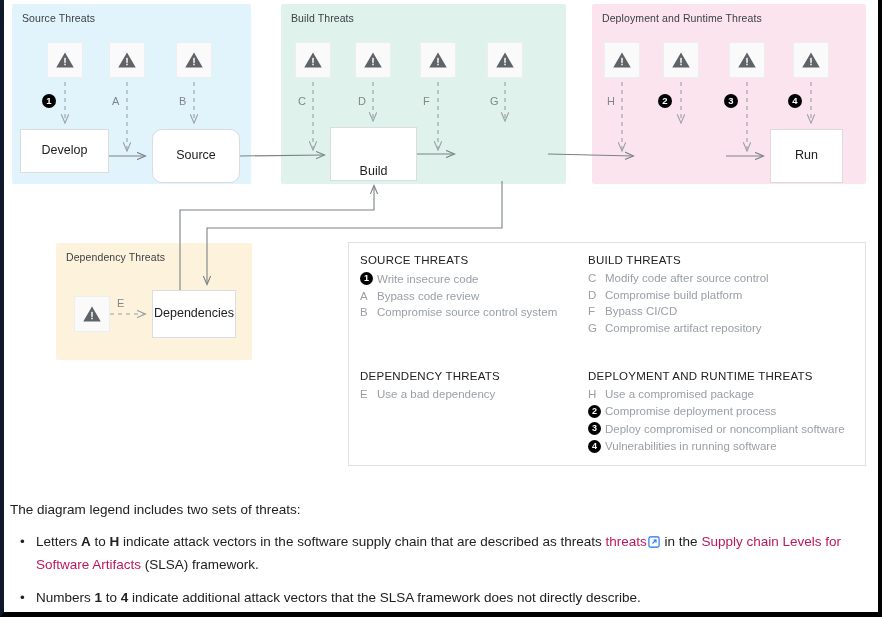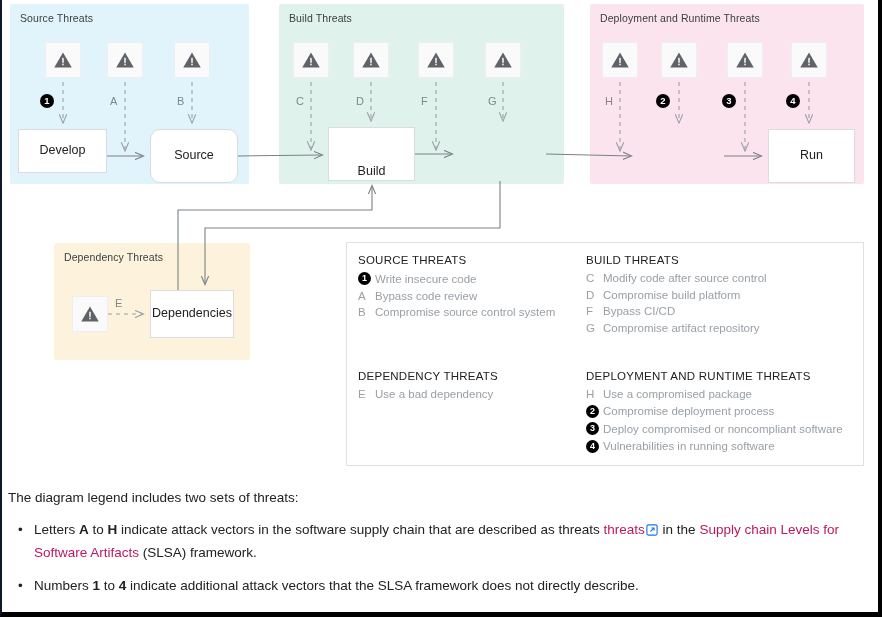--- a/index.html
+++ b/index.html
@@ -6,21 +6,21 @@
   body{
     width:882px;height:617px;
     background:#ffffff;
     font-family:"Liberation Sans","DejaVu Sans",sans-serif;
     overflow:hidden;
     position:relative;
   }
   
   #page{
     position:absolute;inset:0;
-    border-left:2px solid #0f172a;
+    border-left:4px solid #0f172a;
     border-right:4px solid #000;
     border-bottom:5px solid #000;
     box-sizing:border-box;
     background:#fff;
   }
   #canvas{position:absolute;left:0;top:0;width:874px;height:612px;}
 
   
   .zone{position:absolute;border-radius:2px;}
   .zone-label{
@@ -37,21 +37,21 @@
   .proc{
     position:absolute;background:#fff;border:1px solid #dadce0;
     display:flex;align-items:center;justify-content:center;text-align:center;
     font-size:12.5px;color:#202124;line-height:1.25;box-sizing:border-box;
   }
   #proc-develop{left:16px;top:129px;width:89px;height:44px;}
   #proc-source {left:148px;top:129px;width:88px;height:54px;border-radius:10px;}
   #proc-build  {left:326px;top:127px;width:87px;height:54px;align-items:flex-end;}
   #proc-publish{left:457px;top:127px;width:87px;height:54px;}
   #proc-deploy {left:635px;top:129px;width:87px;height:54px;}
-  #proc-run    {left:766px;top:129px;width:87px;height:54px;}
+  #proc-run    {left:766px;top:129px;width:73px;height:54px;}
   #proc-deps   {left:148px;top:290px;width:84px;height:48px;}
 
   
   .warn{
     position:absolute;width:36px;height:36px;background:#fafafa;
     border:1px solid #eceff1;box-sizing:border-box;
     display:flex;align-items:center;justify-content:center;
   }
   .warn svg{display:block;}
 
@@ -93,21 +93,21 @@
     position:static;width:13px;height:13px;border-radius:50%;
     background:#000;color:#fff;font-size:9px;font-weight:bold;
     display:flex;align-items:center;justify-content:center;line-height:1;
   }
 
   
   #prose{
     position:absolute;left:6px;top:488px;width:860px;
     font-size:13.5px;color:#202124;line-height:1.5;
   }
-  #prose p{margin:0 0 12px 0;}
+  #prose p{margin:12px 0 12px 0;}
   #prose ul{margin:0;padding-left:26px;list-style:none;}
   #prose li{margin-bottom:13px;position:relative;}
   #prose li:before{
     content:"\2022";position:absolute;left:-16px;top:0;color:#202124;
   }
   a.link{color:#be185d;text-decoration:none;}
   .ext-icon{display:inline-block;vertical-align:-2px;margin:0 1px;}
   b{font-weight:bold;}
 </style>
 </head>

